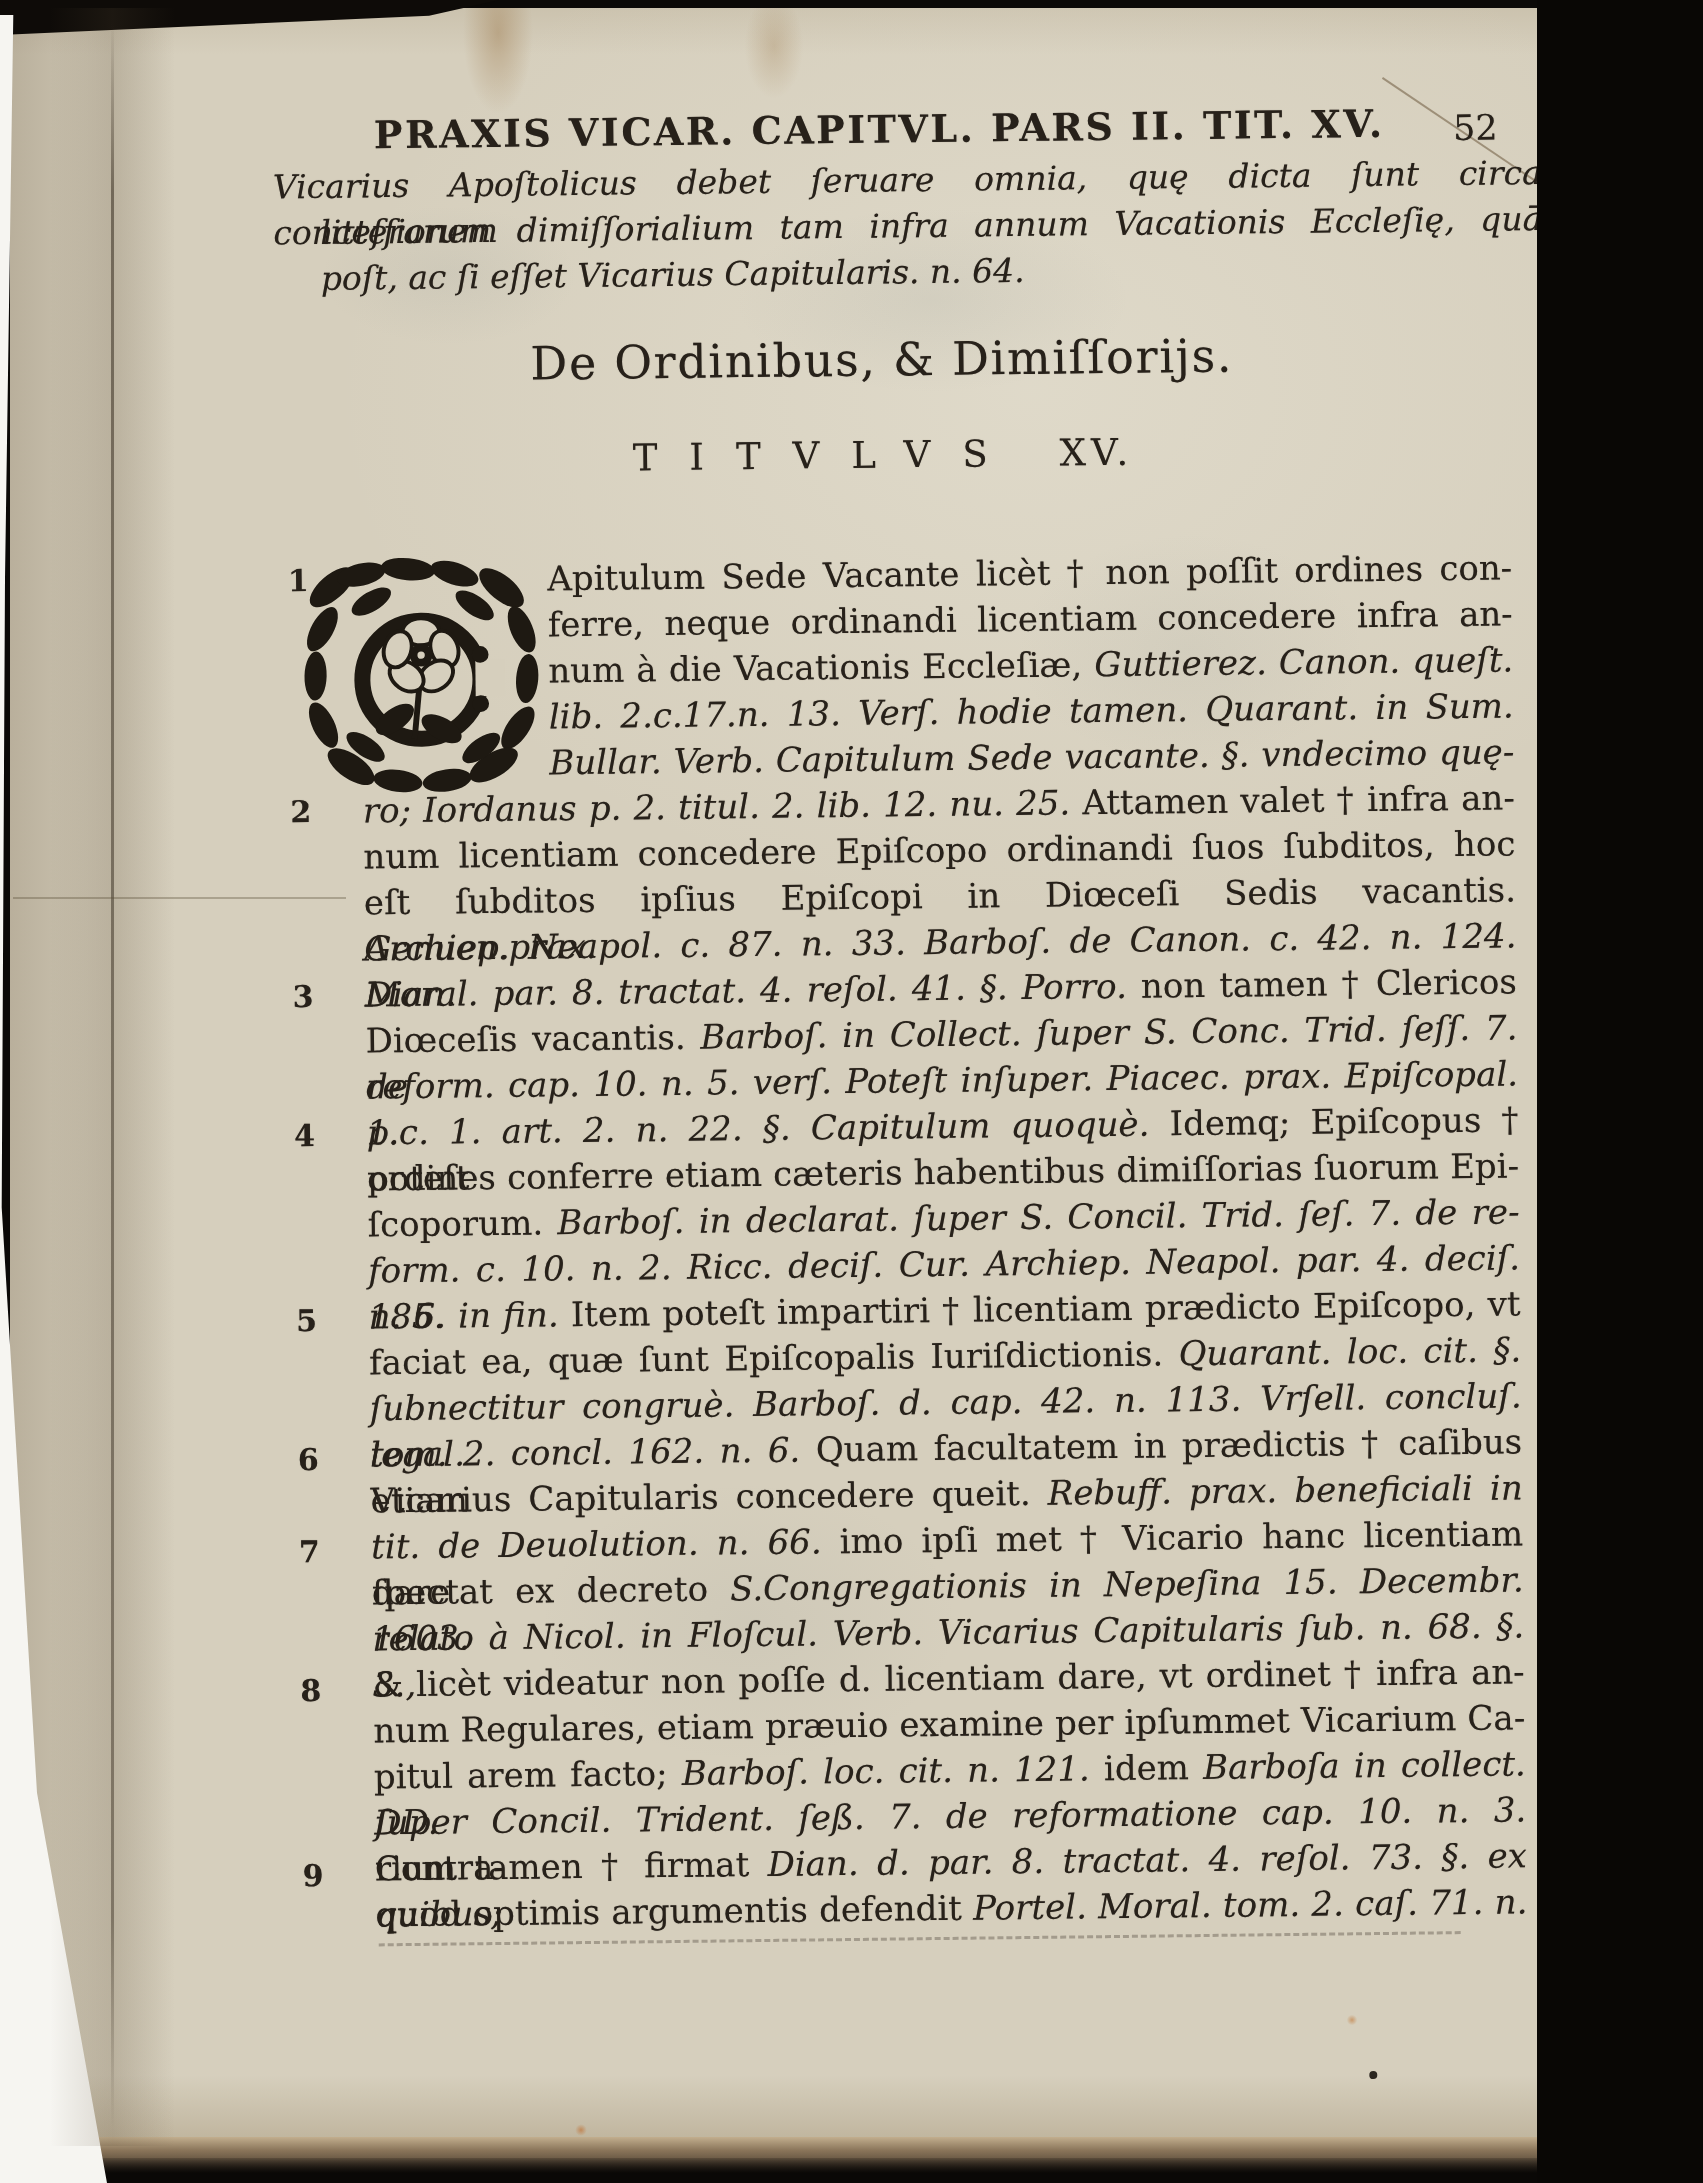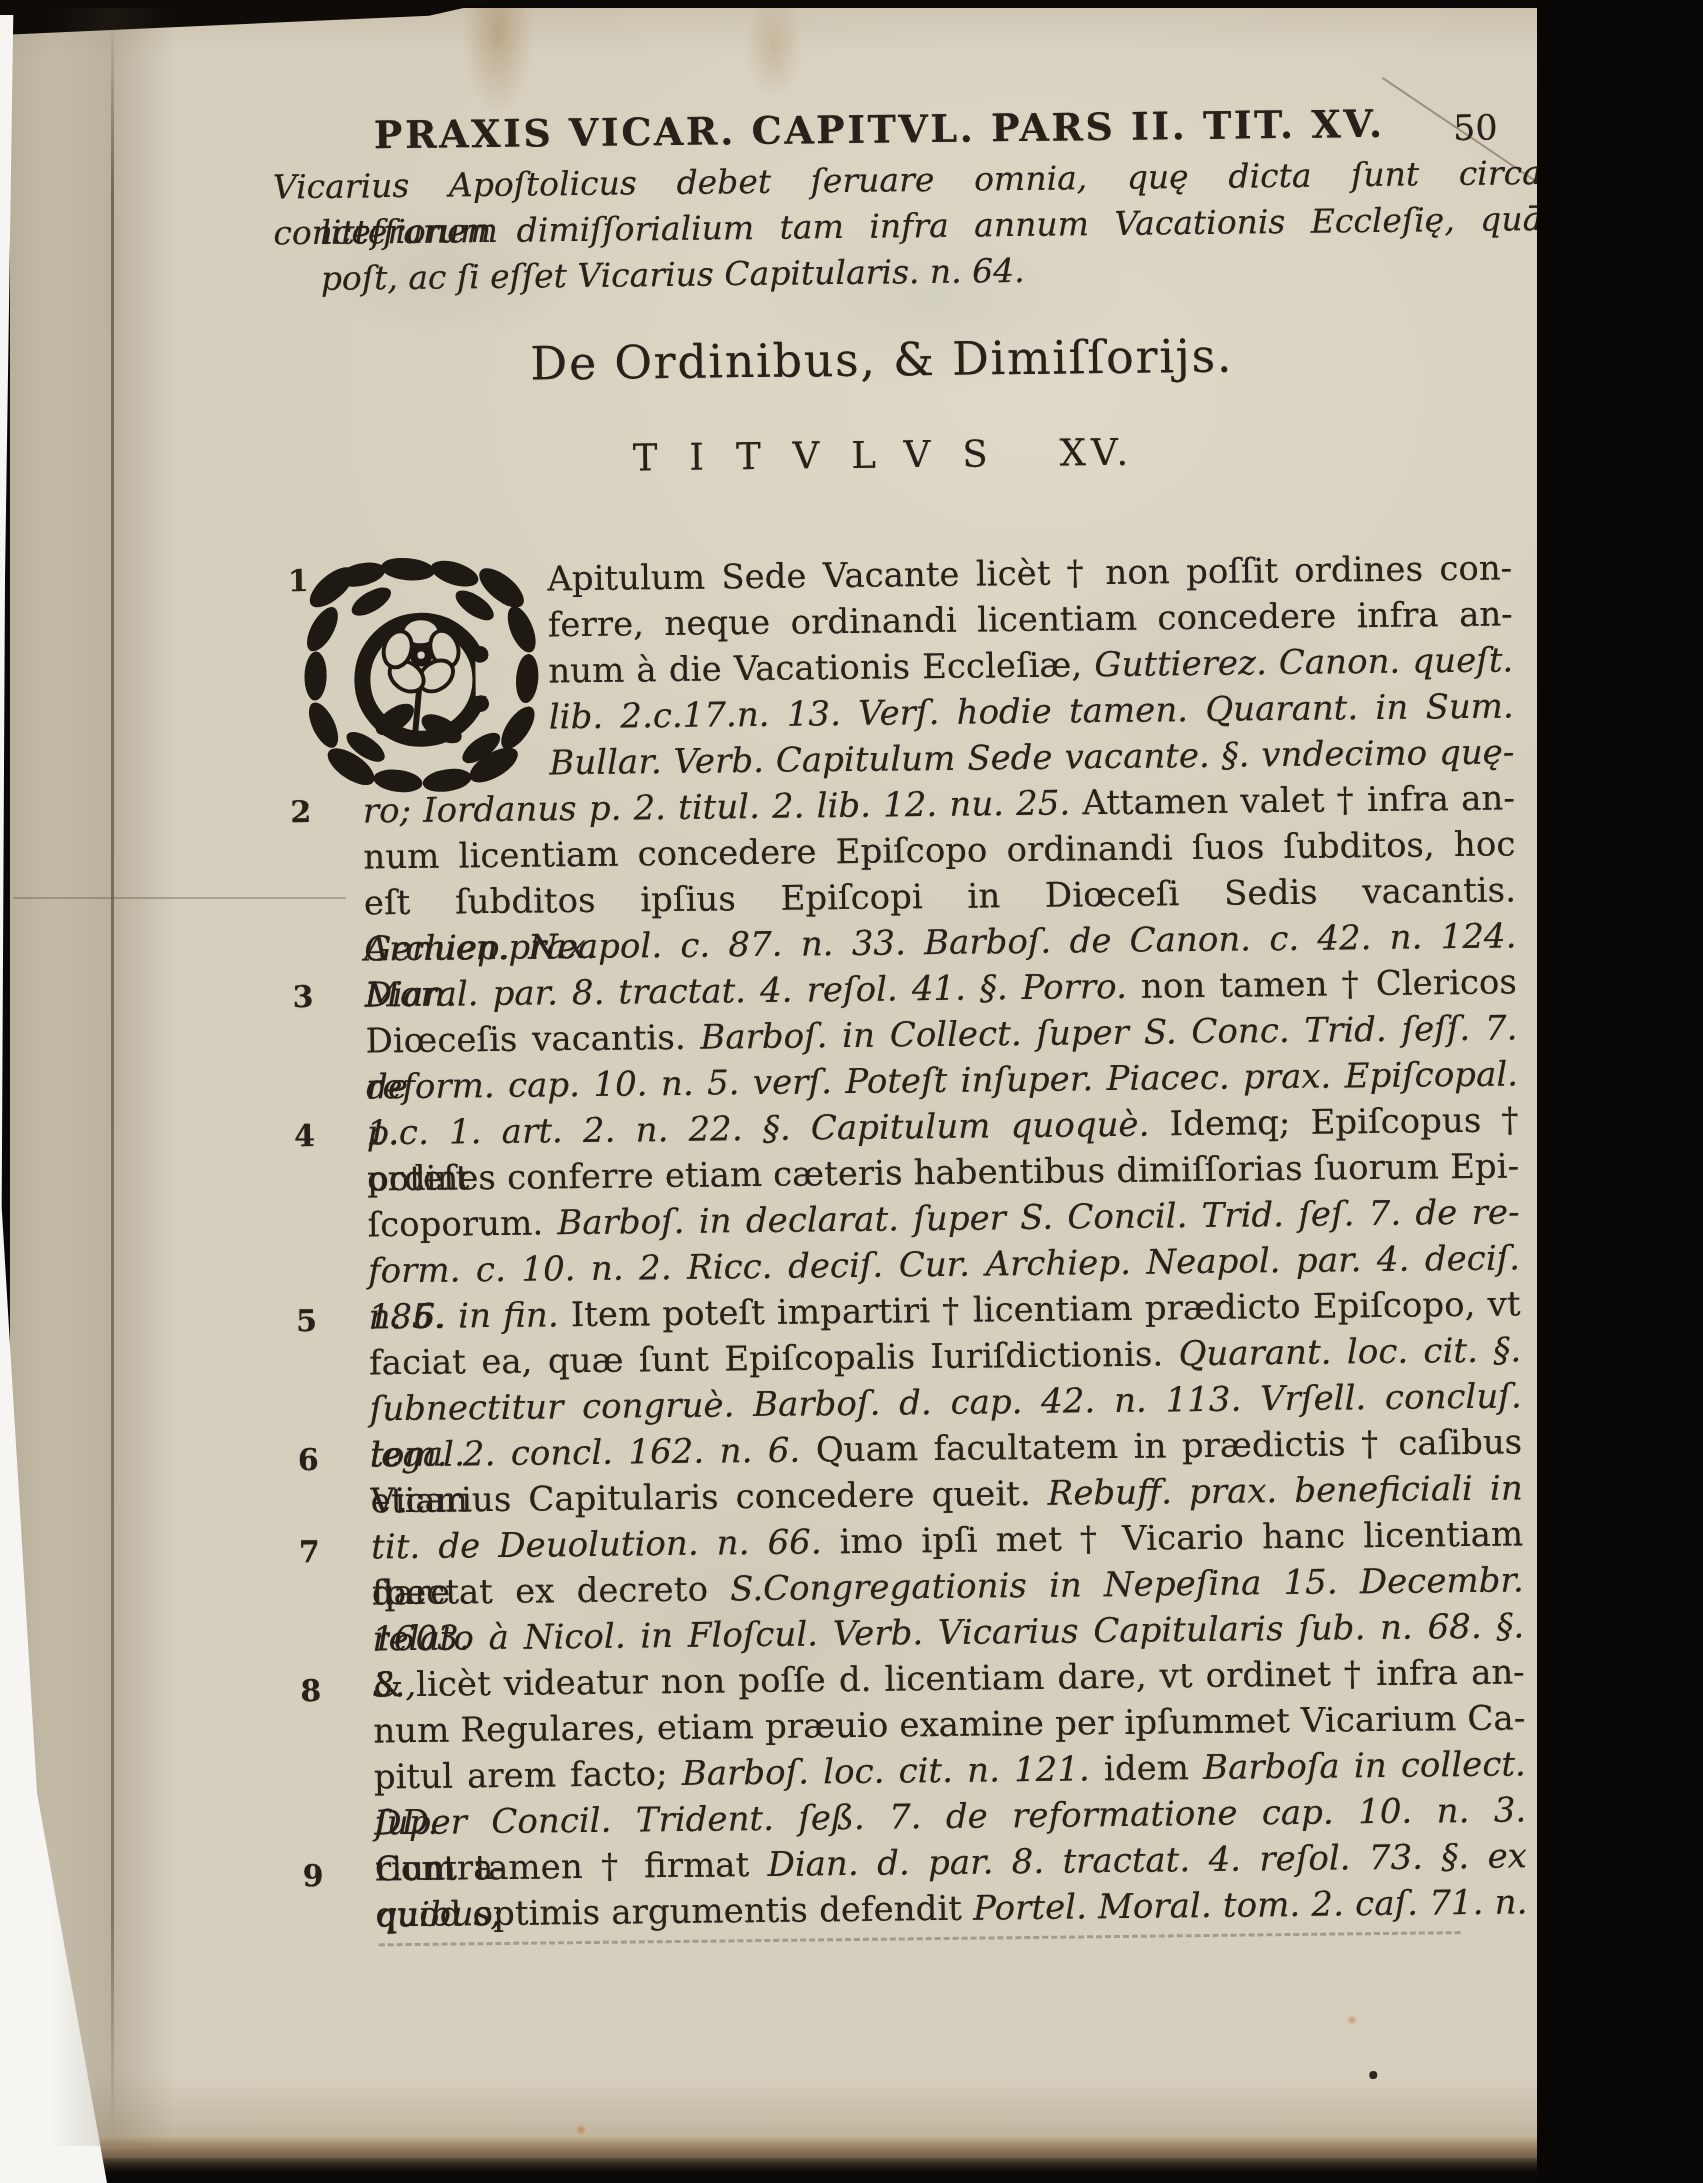--- a/index.html
+++ b/index.html
@@ -96,21 +96,21 @@
   <div class="top-strip"></div>
   <div class="top-wedge"></div>
   <div class="white-edge"></div>
   <div class="gutter-shade"></div>
   <div class="gutter-crease"></div>
   <div class="h-fold"></div>
   <div class="corner-fold"></div>
 
   <div class="content">
     <div class="running-title">PRAXIS VICAR. CAPITVL. PARS II. TIT. XV.</div>
-    <div class="page-number">50</div>
+    <div class="page-number">52</div>
 
     <div class="argument">
         <div class="arg-line">Vicarius Apoſtolicus debet ſeruare omnia, quę dicta ſunt circa conceſſionem</div>
         <div class="arg-line">litterarum dimiſſorialium tam infra annum Vacationis Eccleſię, quā</div>
         <div class="arg-line">poſt, ac ſi eſſet Vicarius Capitularis. n. 64.</div>
       </div>
 
     <div class="chapter-title">De Ordinibus, &amp; Dimiſſorijs.</div>
     <div class="section-title">
       <span class="word">TITVLVS</span><span class="num">XV.</span>

